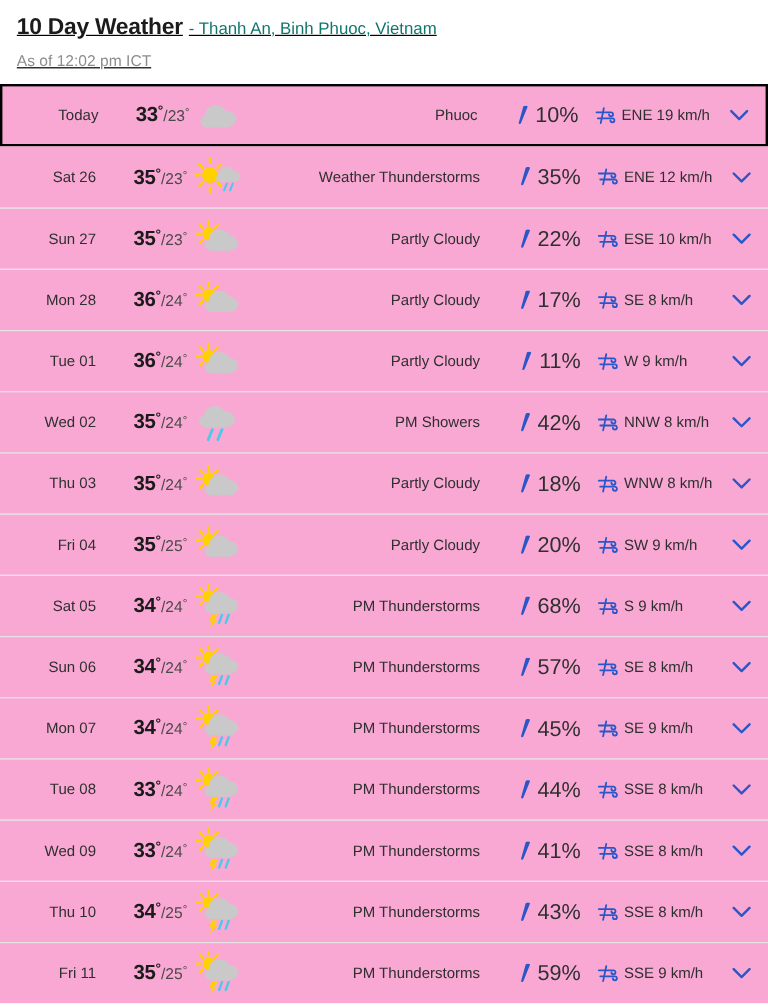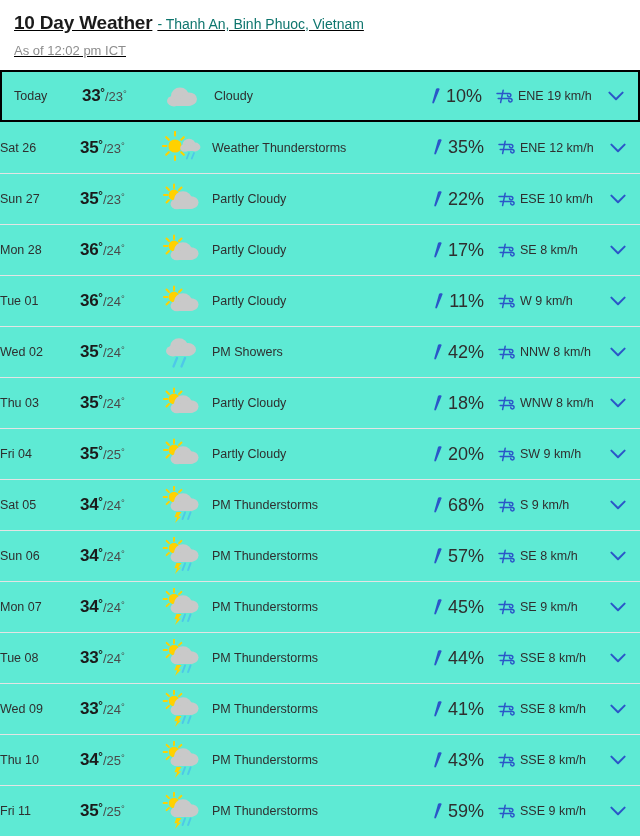--- a/index.html
+++ b/index.html
@@ -42,21 +42,22 @@
 
   
   .list { margin-top: 12px; }
 
   .row {
     position: relative;
     height: 51px;
     display: flex;
     align-items: center;
     border-top: 1px solid #e4e4e4;
-    background: #5eead4;
+    background: #f9a8d4;
+    text-align: right;
   }
   .row:first-child { border-top: none; }
 
   .row.today {
     border: 2px solid #000000;
     height: 52px;
   }
   .row.today + .row { border-top: none; }
 
   .c-day {
@@ -162,21 +163,21 @@
             <svg id="svg-cloudy-icon" width="40" height="32" viewBox="0 0 40 32">
     <g fill="#c9c9c9">
       <ellipse cx="16" cy="16" rx="9" ry="8.4"></ellipse>
       <ellipse cx="25" cy="19" rx="8" ry="6.6"></ellipse>
       <ellipse cx="10" cy="21" rx="7" ry="5.4"></ellipse>
       <rect x="9" y="19" width="19" height="7" rx="3.5"></rect>
     </g>
   </svg>
           </span>
         </div>
-        <div class="c-cond">Cloudy</div>
+        <div class="c-cond">Phuoc</div>
         <div class="c-precip">
           <span class="icon-wrap"><svg id="svg-raindrop-icon" width="11" height="17" viewBox="0 0 11 17">
     <path d="M8.6 1.2 L3.2 14.6 C2.6 15.9 1.0 15.6 1.3 14.2 L5.0 1.0 C5.4 -0.2 9.2 -0.1 8.6 1.2 Z" fill="#2b56c8"></path>
   </svg></span>
           <span class="precip-val">10%</span>
         </div>
         <div class="c-wind">
           <span class="icon-wrap"><svg id="svg-wind-icon" width="17" height="15" viewBox="0 0 17 15">
     <g stroke="#2b56c8" stroke-width="1.5" fill="none" stroke-linecap="round">
       <line x1="7.2" y1="1.2" x2="4.6" y2="13.6"></line>

